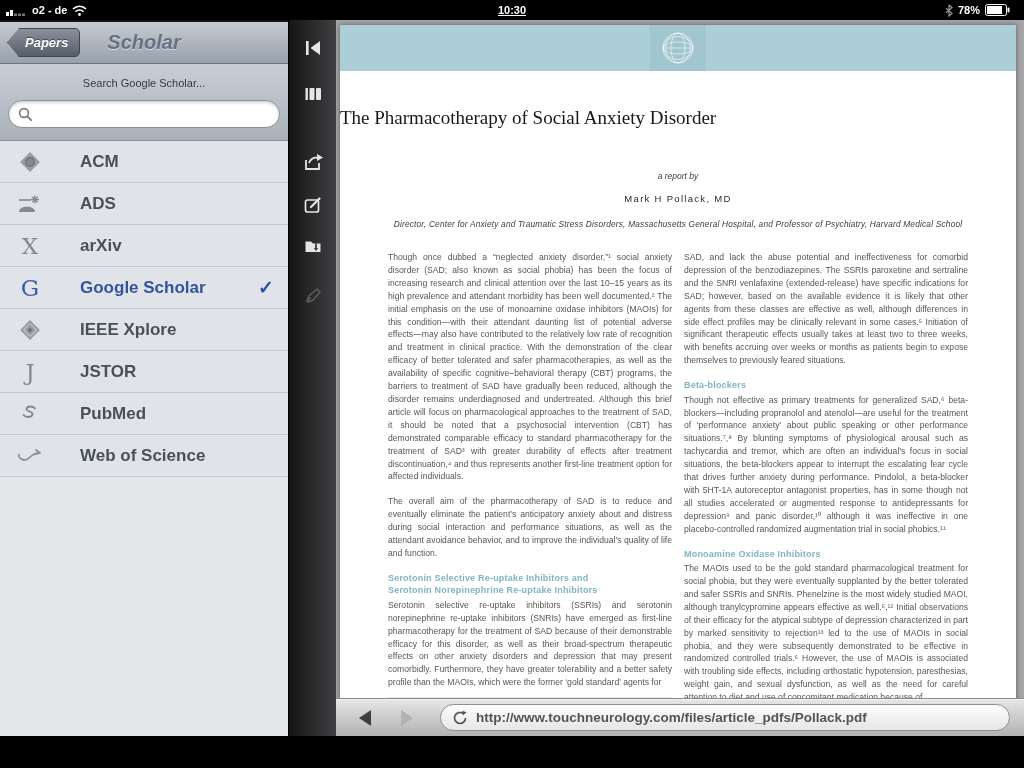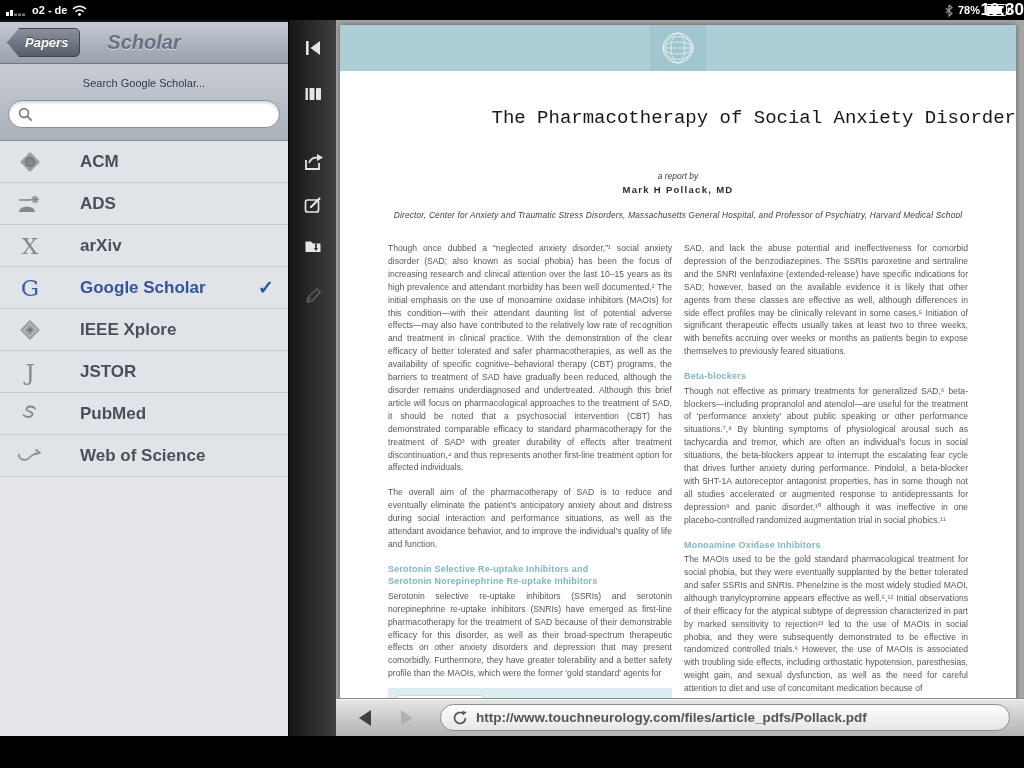--- a/index.html
+++ b/index.html
@@ -2,21 +2,21 @@
 <html><head>
 <meta charset="utf-8">
 <style>
   html,body{margin:0;padding:0;background:#000;}
   *{box-sizing:border-box;}
   .screen{width:1024px;height:736px;position:relative;background:#701a75;font-family:"Liberation Sans",sans-serif;overflow:hidden;}
 
   
   .status-bar{height:20px;background:#000;color:#fff;display:flex;align-items:center;position:relative;font-size:11px;font-weight:bold;}
   .sb-left{display:flex;align-items:center;gap:5px;padding-left:6px;}
-  .sb-center{position:absolute;left:0;right:0;text-align:right;font-size:17px;}
+  .sb-center{position:absolute;left:0;right:0;text-align:center;font-size:11px;text-decoration:underline;}
   .sb-right{margin-left:auto;display:flex;align-items:center;gap:5px;padding-right:14px;}
 
   
   .main{position:absolute;top:20px;left:0;right:0;bottom:0;display:flex;}
 
   
   .sidebar{width:288px;display:flex;flex-direction:column;background:#e4e6ea;border-top:2px solid #14151a;flex:none;}
   .sidebar-header{height:42px;background:linear-gradient(#c6cbd2,#98a0ab);border-bottom:1px solid #6e7683;display:flex;align-items:center;position:relative;flex:none;font-style:italic;}
   .papers-btn{position:absolute;left:7px;top:6px;height:29px;padding:0 11px 0 17px;background:linear-gradient(#8a919c,#565e6b);color:#fff;font-weight:bold;font-size:13px;border:1px solid #3f4550;border-radius:5px;clip-path:polygon(0 50%,12px 0,100% 0,100% 100%,12px 100%);text-shadow:0 -1px 0 rgba(0,0,0,.45);display:flex;align-items:center;cursor:pointer;font-family:"Liberation Sans",sans-serif;}
   .sidebar-title{flex:1;text-align:center;font-size:20px;font-weight:bold;color:#667080;text-shadow:0 1px 0 rgba(255,255,255,.55);}
@@ -37,23 +37,23 @@
   .toolbar{width:48px;background:linear-gradient(90deg,#151516,#3f3f41);display:flex;flex-direction:column;align-items:center;flex:none;border-left:1px solid #000;}
   .tb-btn{width:24px;height:24px;display:flex;align-items:center;justify-content:center;cursor:pointer;flex:none;}
   .tb-1{margin-top:16px;} .tb-2{margin-top:22px;} .tb-3{margin-top:44px;} .tb-4{margin-top:19px;} .tb-5{margin-top:16px;} .tb-6{margin-top:26px;}
 
   
   .viewer{flex:1;background:#a5a5a7;position:relative;overflow:hidden;}
   .page{position:absolute;top:5px;left:4px;width:676px;height:740px;background:#fff;box-shadow:0 0 5px rgba(0,0,0,.45);overflow:hidden;}
   .banner{height:46px;background:#accfd7;display:flex;align-items:center;flex-direction:column;}
   .banner-globe{width:56px;height:46px;background:#a2c6cf;display:flex;align-items:center;justify-content:center;flex:none;}
   .banner-title{color:#fff;font-size:13px;margin-left:14px;letter-spacing:.4px;}
-  .pdf-title{text-align:right;font-family:Liberation Mono, monospace;font-size:19px;color:#181818;margin-top:36px;}
+  .pdf-title{text-align:left;font-family:Liberation Serif, serif;font-size:19px;color:#181818;margin-top:36px;}
   .byline{text-align:center;margin-top:42px;font-size:8.5px;font-style:italic;color:#3c3c3c;}
-  .author{text-align:center;font-size:9.5px;font-weight:bold;letter-spacing:1.3px;color:#2b2b2b;margin-top:3px;}
+  .author{text-align:center;font-size:9.5px;font-weight:normal;letter-spacing:1.3px;color:#2b2b2b;margin-top:12px;}
   .affiliation{text-align:center;font-size:8.3px;font-style:italic;color:#3c3c3c;margin-top:15px;letter-spacing:.2px;}
   .columns{display:flex;gap:12px;padding:22px 48px 0;}
   .col{flex:1;font-size:8.6px;line-height:12.9px;color:#565656;text-align:justify;}
   .col p{margin:0 0 12px;}
   .col-heading{color:#7fb5c1;font-weight:bold;font-size:9px;line-height:12.5px;letter-spacing:.2px;margin:2px 0 2px;text-align:left;white-space:pre-line;}
   .bio-box{margin-top:8px;background:#ddeef3;display:flex;padding:8px 10px;gap:10px;}
   .bio-photo{width:84px;height:66px;background:#fff;padding:3px;flex:none;box-shadow:0 0 2px rgba(0,0,0,.25);}
   .bio-photo-inner{width:100%;height:100%;background:radial-gradient(ellipse at 42% 28%,#83868a 0%,#2e3032 55%,#17181a 100%);}
   .bio-text{font-size:7.6px;line-height:11.5px;color:#4e6e78;text-align:left;padding-top:3px;}
 

